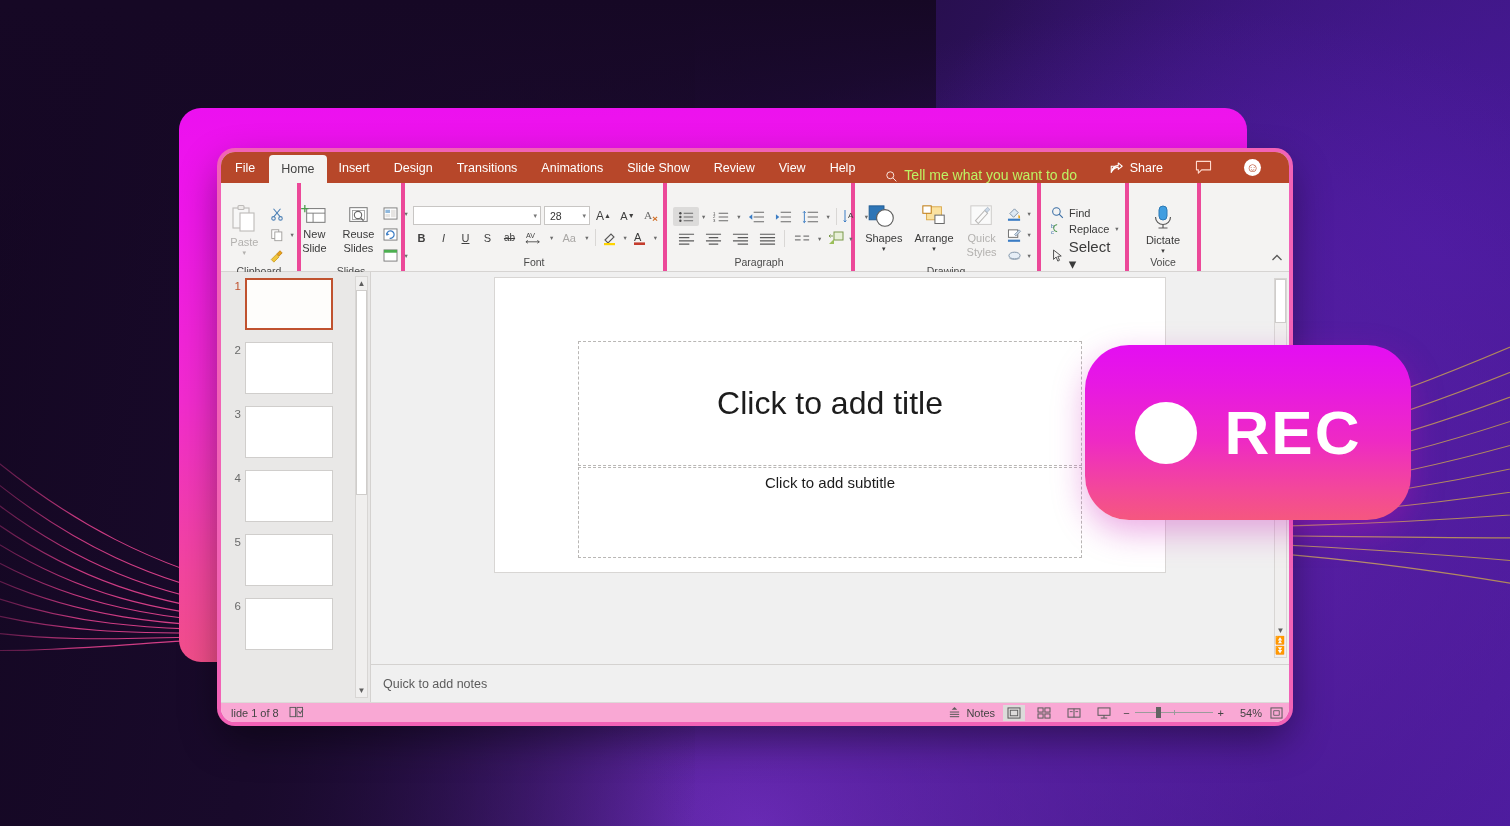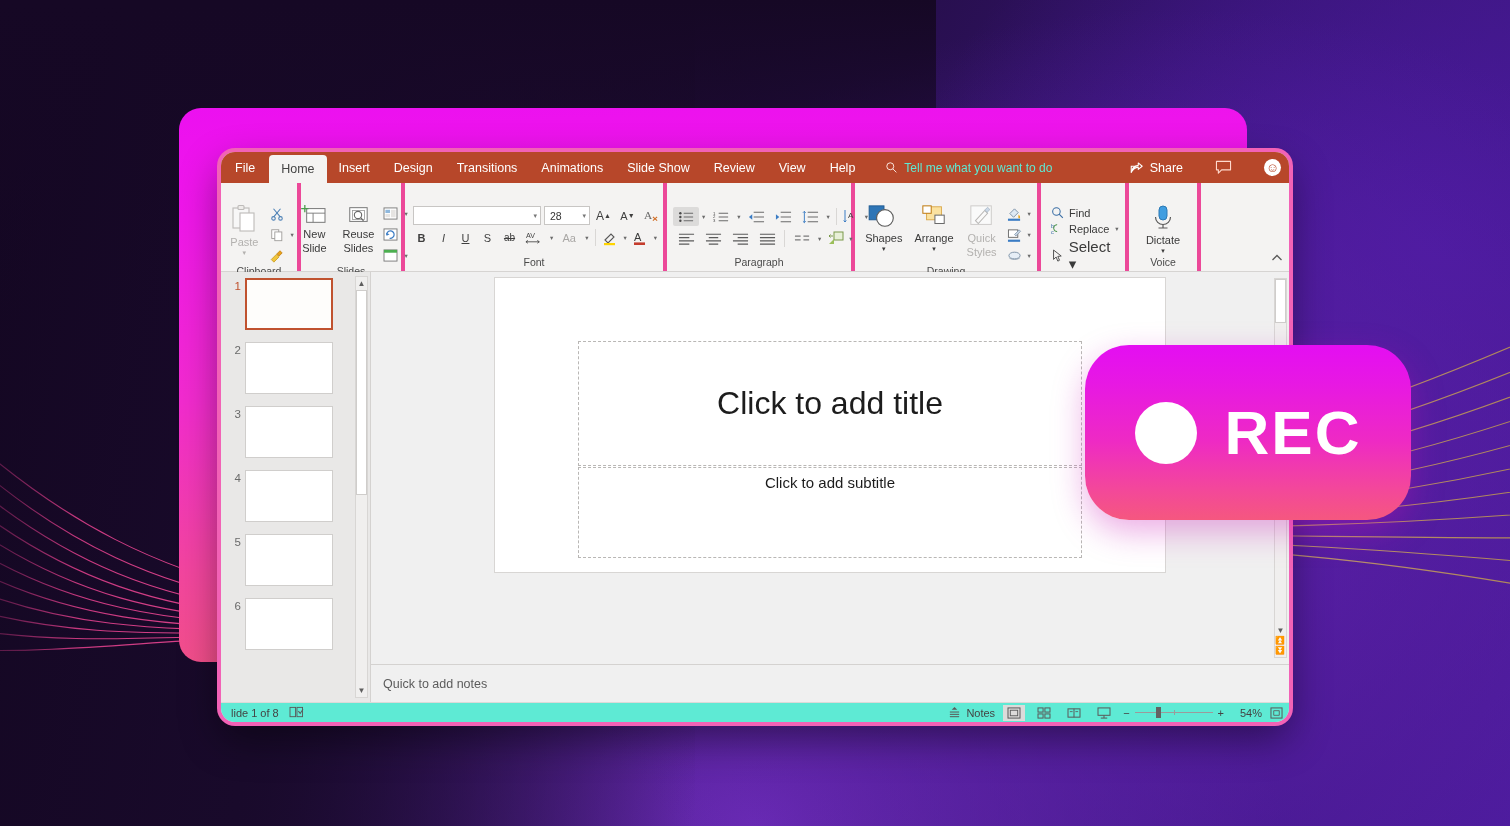--- a/index.html
+++ b/index.html
@@ -55,25 +55,25 @@
   }
   .tab{
     display:flex; align-items:center; padding:0 12px;
     color:#fff; font-size:12.5px; white-space:nowrap; cursor:default;
   }
   .tab.file{ padding:0 14px; }
   .tab.active{
     background:#f4f3f2; color:#444; border-radius:4px 4px 0 0; margin-top:3px;
   }
   .tellme{
-    display:flex; align-items:center; gap:6px; margin-left:18px; color:#5eead4; font-size:12px;
+    display:flex; align-items:flex-end; gap:6px; margin-left:18px; color:#bef264; font-size:14px;
   }
   .tellme svg{ flex:0 0 auto; }
   .tabbar-right{
-    margin-left:auto; display:flex; align-items:center; gap:32px; padding-right:8px;
+    margin-left:auto; display:flex; align-items:center; gap:32px; padding-right:28px;
   }
   .share-btn{ display:flex; align-items:center; gap:6px; color:#fff; font-size:12.5px; }
   .smiley{
     width:17px;height:17px;border-radius:50%;background:#fff;color:#b7472a;
     display:flex;align-items:center;justify-content:center;font-size:13px;line-height:1;
   }
 
   
   .ribbon{
     height:89px; background:#f4f3f2; border-bottom:1px solid #d6d4d2;
@@ -172,21 +172,21 @@
     position:absolute; right:2px; top:6px; bottom:6px; width:13px;
     background:#f0efee; border:1px solid #d8d6d4;
     display:flex; flex-direction:column; align-items:center;
   }
   .rsthumb{ width:11px; height:44px; background:#fff; border:1px solid #cfcdcb; }
   .rs-spacer{ flex:1; }
   .rsicons{ display:flex; flex-direction:column; align-items:center; gap:1px; padding-bottom:2px; font-size:8px; color:#5e5e5e; }
 
   
   .statusbar{
-    height:20px; background:#5eead4; border-top:1px solid #dcdad8;
+    height:20px; background:#f9a8d4; border-top:1px solid #dcdad8;
     display:flex; align-items:center; font-size:11px; color:#444; flex:0 0 auto;
     padding:0 6px 0 10px; gap:10px;
   }
   .sb-right{ margin-left:auto; display:flex; align-items:center; gap:8px; }
   .viewbtn{
     width:22px;height:16px; display:flex; align-items:center; justify-content:center;
   }
   .viewbtn.active{ background:#dcdbda; }
   .zoomslider{ display:flex; align-items:center; gap:5px; }
   .ztrack{ width:78px; height:1px; background:#9b9b9b; position:relative; }

